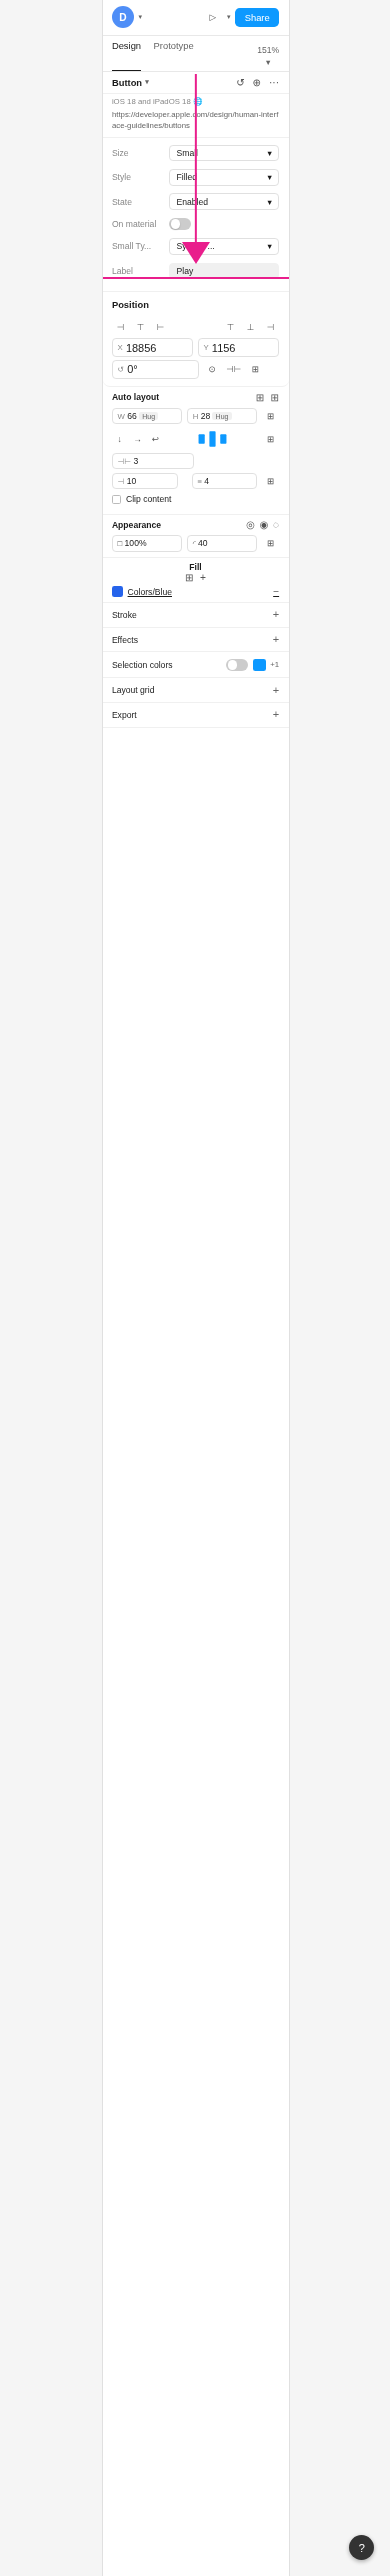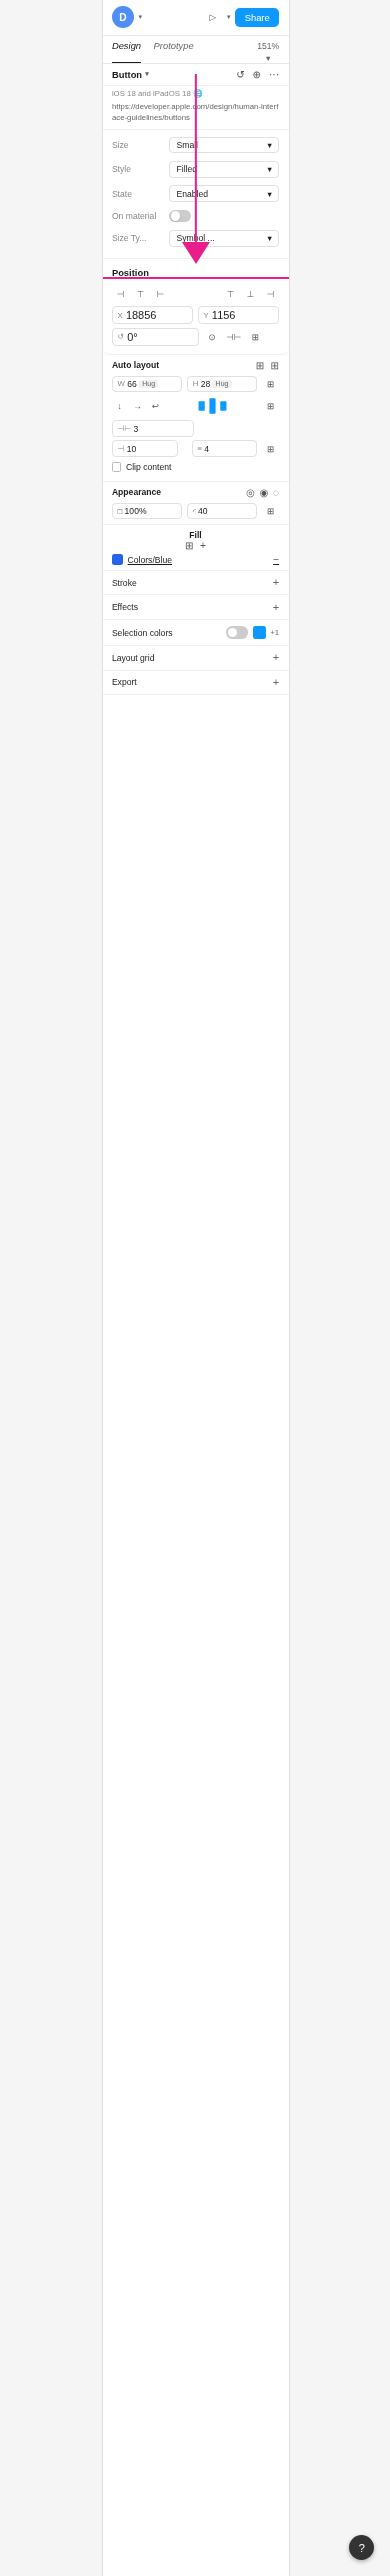--- a/index.html
+++ b/index.html
@@ -85,25 +85,24 @@
     .tabs {
       display: flex;
       align-items: center;
       padding: 4.7px 9.4px 0;
       border-bottom: 0.8px solid #e8e8e8;
       gap: 12.5px;
       background: #fff;
     }
     .tab {
       font-size: 9.4px;
-      padding-bottom: 11px;
+      padding-bottom: 19px;
       cursor: pointer;
       color: #666;
       border-bottom: 1.6px solid transparent;
-      font-style: italic;
     }
     .tab.active {
       color: #1a1a1a;
       border-bottom: 1.6px solid #1a1a1a;
       font-weight: 500;
     }
     .zoom-label {
       margin-left: auto;
       font-size: 8.6px;
       color: #666;
@@ -615,27 +614,33 @@
   </div>
 
   <div class="prop-row">
     <span class="prop-label">On material</span>
     <div class="toggle">
       <div class="toggle-knob"></div>
     </div>
   </div>
 
   <div class="prop-row">
-    <span class="prop-label">Size Ty...</span>
+    <span class="prop-label">Small Ty...</span>
     <div class="prop-select">
       <span>Symbol ...</span>
       <span>▾</span>
     </div>
   </div>
 
+  <div class="prop-row">
+    <span class="prop-label">Label</span>
+    <div class="prop-select" style="background:#f0f0f0; border-color:#f0f0f0;">
+      <span>Play</span>
+    </div>
+  </div>
 
   <div class="pink-line-v"></div>
   <div class="pink-arrow-head"></div>
   <div class="pink-highlight"></div>
 
   <div style="margin-top: 7.8px;"></div>
   <div class="divider"></div>
 
   <div class="position-section">
     <div class="section-header" style="padding:0 0 4.7px 0;">

